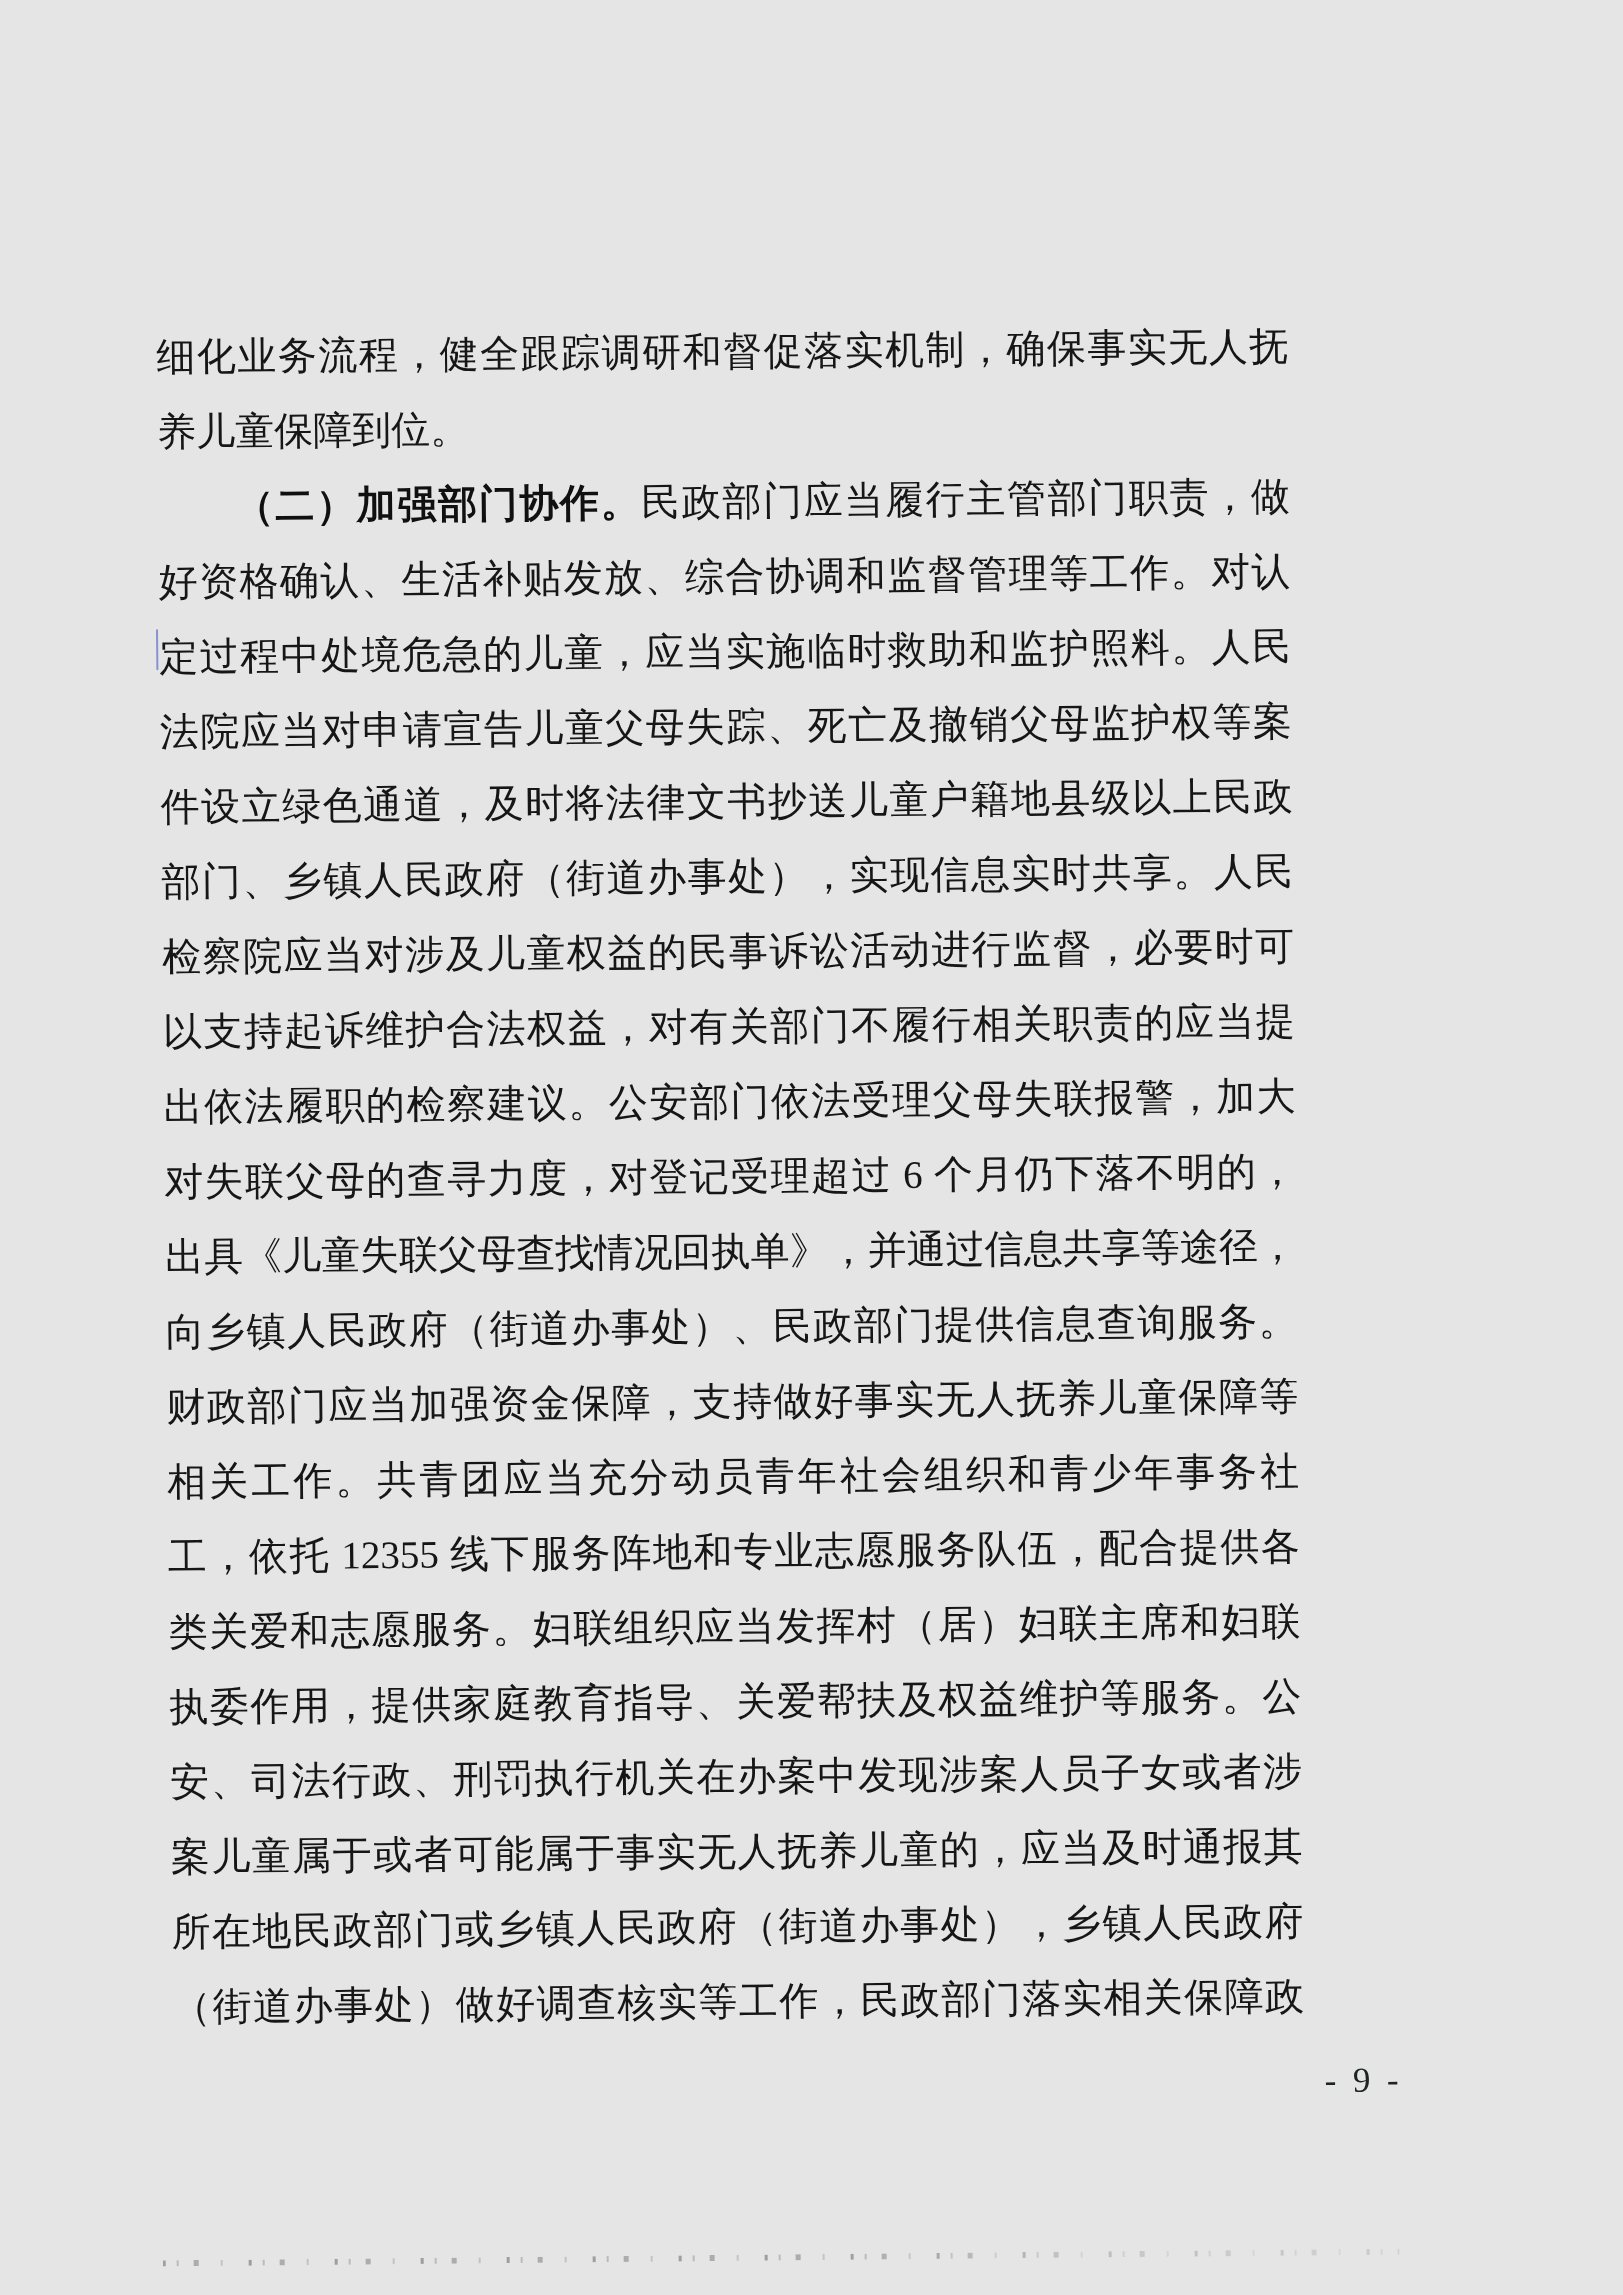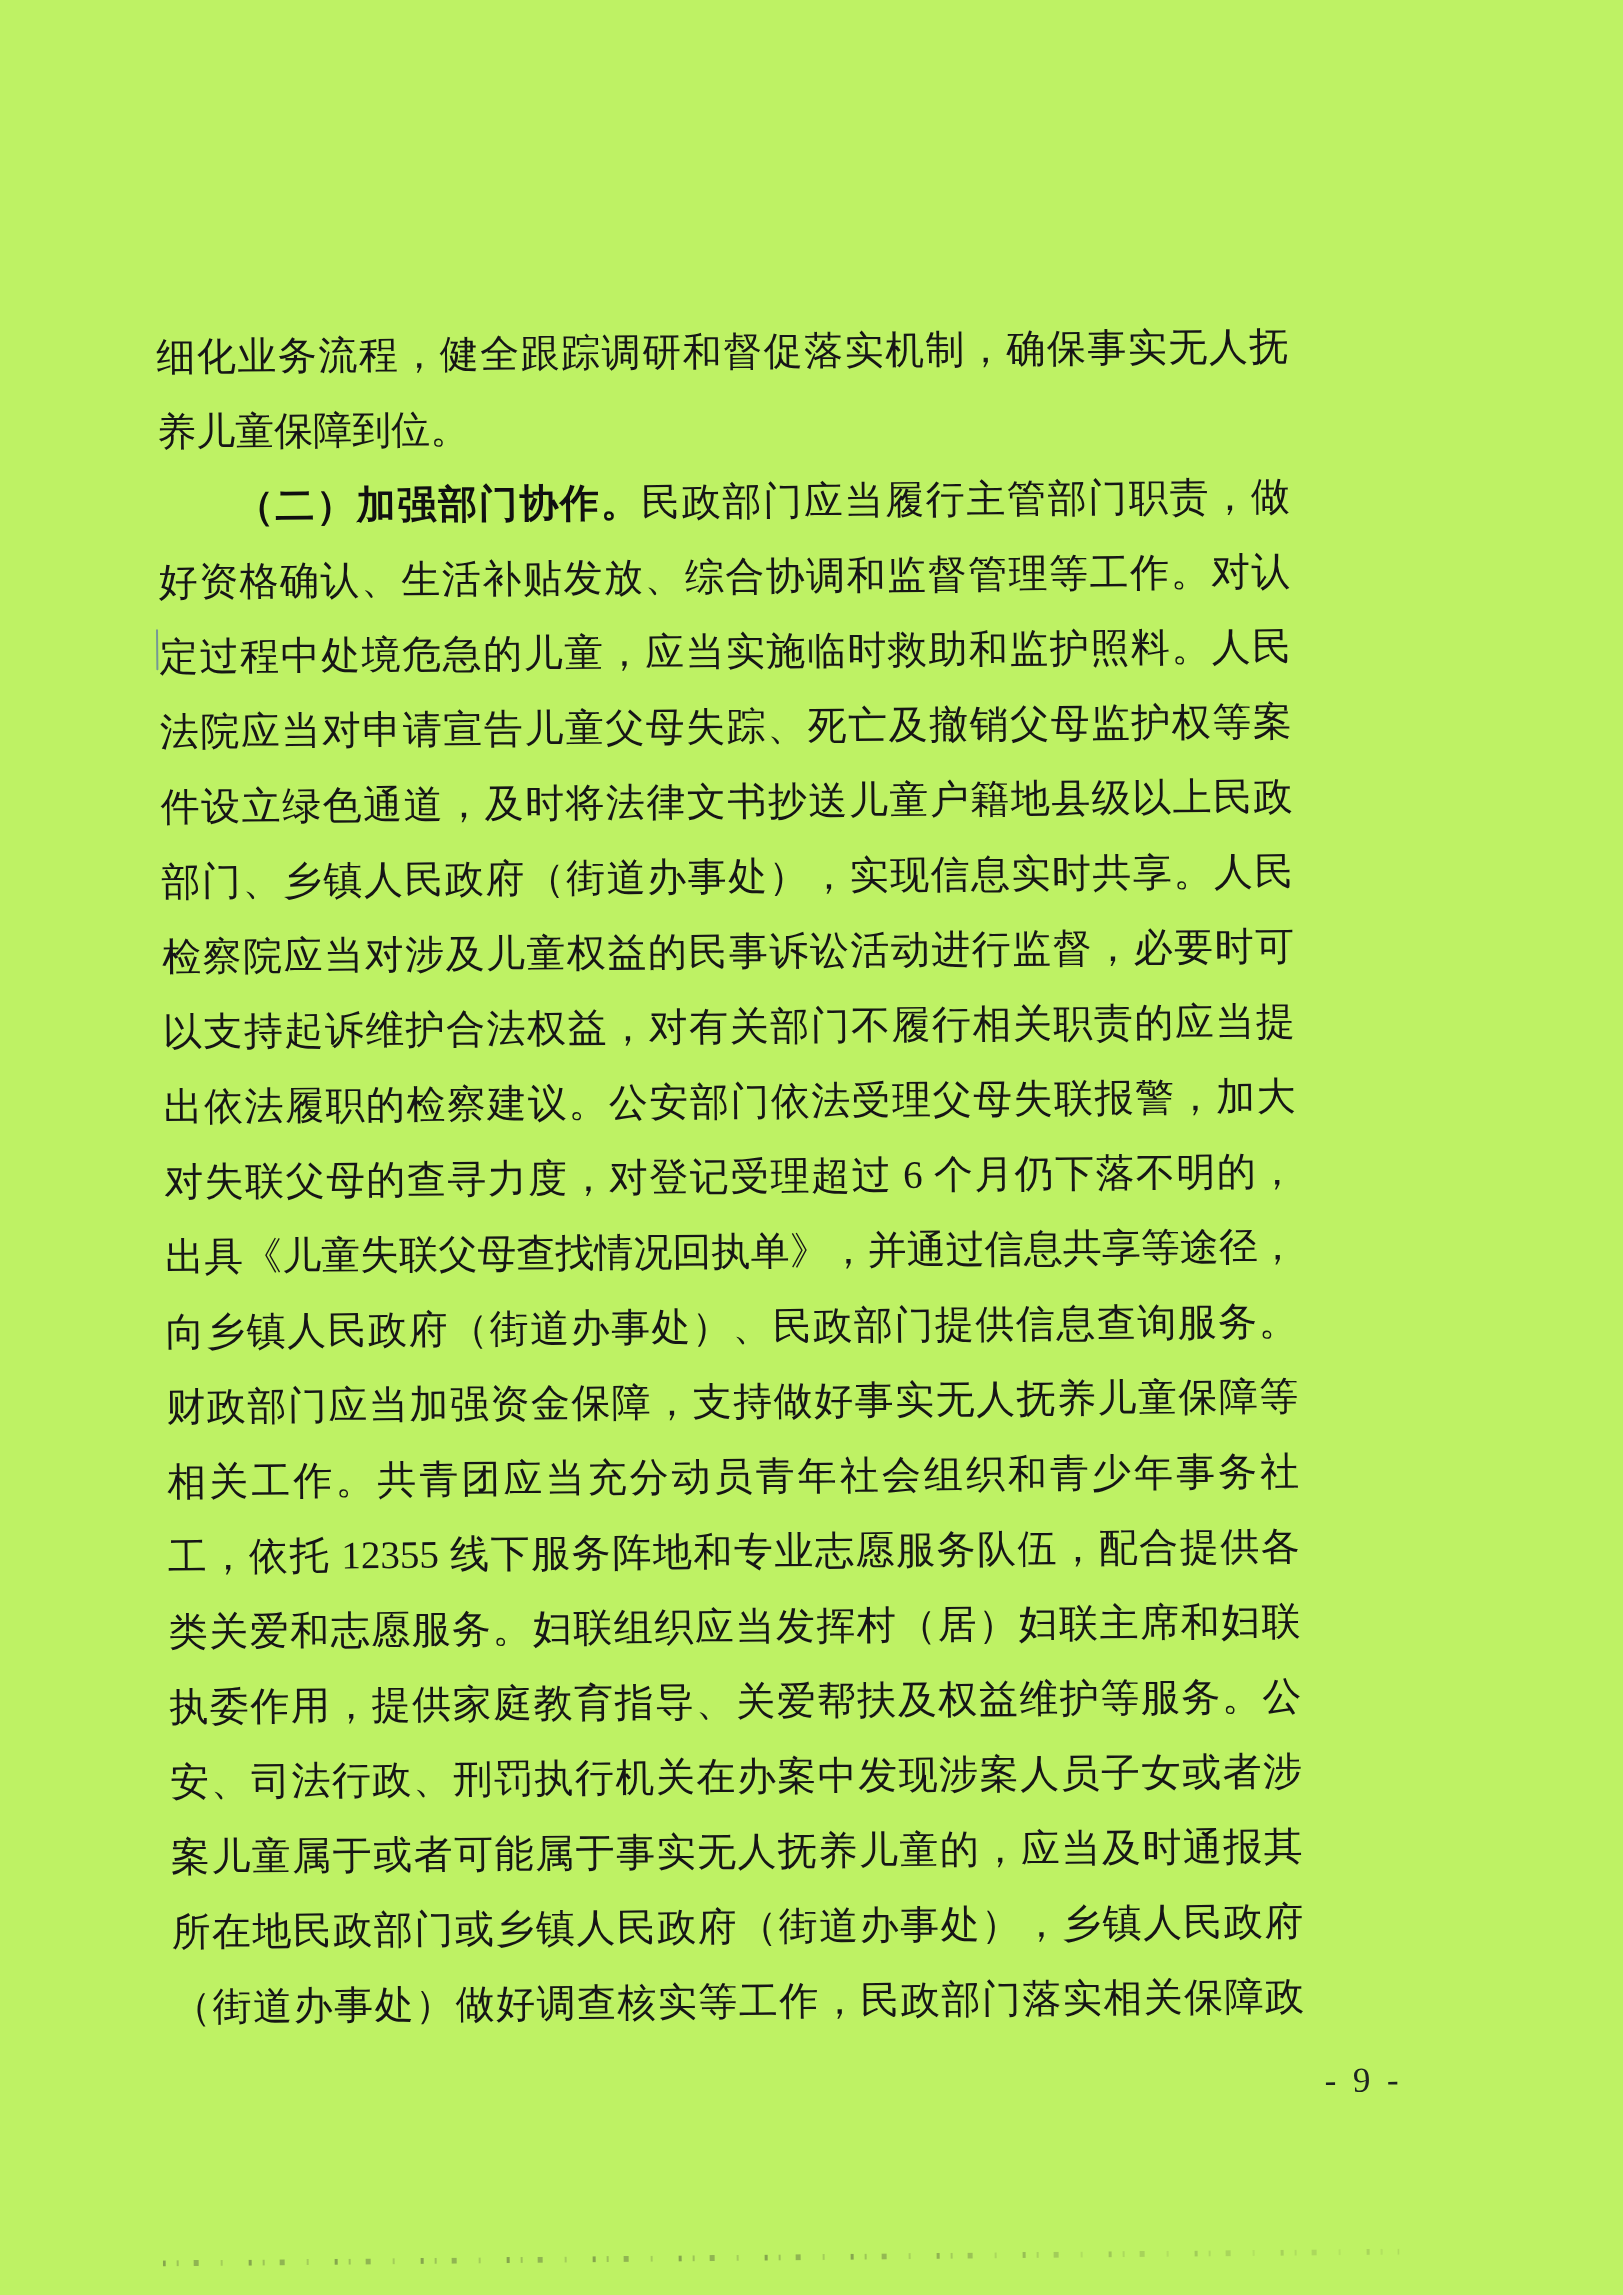--- a/index.html
+++ b/index.html
@@ -5,21 +5,21 @@
   html, body {
     margin: 0;
     padding: 0;
     background: #ffffff;
     font-family: "Liberation Serif", "DejaVu Serif", serif;
   }
   #sheet {
     position: relative;
     width: 1623px;
     height: 2295px;
-    background: #bef264;
+    background: #e5e5e5;
     overflow: hidden;
   }
   
   #skew-wrap {
     position: absolute;
     left: 0; top: 0;
     width: 1623px;
     height: 2295px;
     transform: rotate(-0.55deg);
     transform-origin: 50% 50%;

